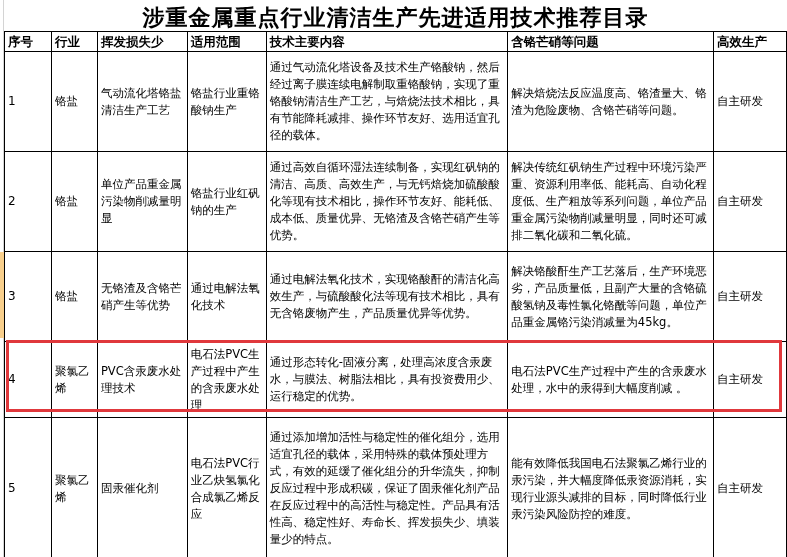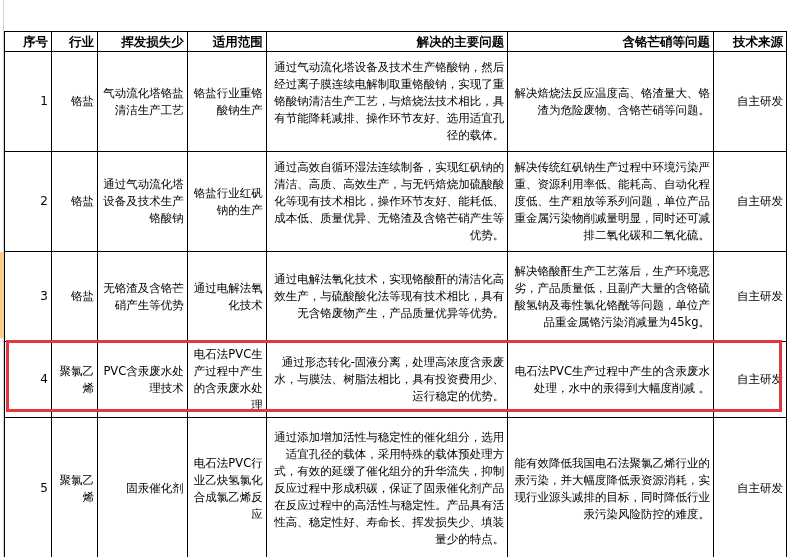--- a/index.html
+++ b/index.html
@@ -5,70 +5,71 @@
   html, body { margin: 0; padding: 0; background: #ffffff; }
   body { width: 787px; height: 557px; overflow: hidden; position: relative;
          font-family: "DejaVu Sans", "Liberation Sans", sans-serif; color: #000; }
   .sheet { position: absolute; left: 0; top: 0; width: 787px; height: 557px; background: #fff; }
   .gridline-left { position: absolute; left: 3px; top: 0; width: 1px; height: 557px; background: #d4d4d4; }
   .row-marker { position: absolute; left: 0; width: 4px; background: #f8cf8c; }
   .title { position: absolute; left: 4px; top: 2px; width: 783px; height: 30px;
            text-align: center; font-family: "DejaVu Serif", "Liberation Serif", serif;
            font-size: 22px; font-weight: bold; line-height: 30px; letter-spacing: 1px; }
   table { position: absolute; left: 4px; top: 31px; border-collapse: collapse; table-layout: fixed; }
-  th, td { border: 1px solid #000; padding: 0 3px; vertical-align: middle; text-align: right;
+  th, td { border: 1px solid #000; padding: 0 3px; vertical-align: middle; text-align: left;
            font-size: 11.5px; line-height: 17px; overflow: hidden; word-break: break-all; }
   th { font-weight: bold; font-size: 12.5px; height: 19px; padding-top: 0; padding-bottom: 0; line-height: 18px; }
   td.num { font-size: 12px; }
   .highlight { position: absolute; left: 6px; top: 340px; width: 776px; height: 72px;
                border: 3px solid #e0383c; box-sizing: border-box; pointer-events: none; }
 </style>
 </head>
 <body>
 
 <div class="sheet">
   <div class="gridline-left"></div>
   <div class="row-marker" style="top:252px;height:86px;"></div>
 
+  <div class="title">涉重金属重点行业清洁生产先进适用技术推荐目录</div>
 
   <table>
     <colgroup>
       <col style="width:47px">
       <col style="width:46px">
       <col style="width:90px">
       <col style="width:79px">
       <col style="width:242px">
       <col style="width:206px">
       <col style="width:73px">
     </colgroup>
     <thead>
       <tr>
         <th>序号</th>
         <th>行业</th>
         <th>挥发损失少</th>
         <th>适用范围</th>
-        <th>解决的主要问题</th>
+        <th>技术主要内容</th>
         <th>含铬芒硝等问题</th>
-        <th>技术来源</th>
+        <th>高效生产</th>
       </tr>
     </thead>
     <tbody>
       <tr style="height:100px">
         <td class="num">1</td>
         <td>铬盐</td>
         <td>气动流化塔铬盐清洁生产工艺</td>
         <td>铬盐行业重铬酸钠生产</td>
         <td>通过气动流化塔设备及技术生产铬酸钠，然后经过离子膜连续电解制取重铬酸钠，实现了重铬酸钠清洁生产工艺，与焙烧法技术相比，具有节能降耗减排、操作环节友好、选用适宜孔径的载体。</td>
         <td>解决焙烧法反应温度高、铬渣量大、铬渣为危险废物、含铬芒硝等问题。</td>
         <td>自主研发</td>
       </tr>
       <tr style="height:100px">
         <td class="num">2</td>
         <td>铬盐</td>
-        <td>通过气动流化塔设备及技术生产铬酸钠</td>
+        <td>单位产品重金属污染物削减量明显</td>
         <td>铬盐行业红矾钠的生产</td>
         <td>通过高效自循环湿法连续制备，实现红矾钠的清洁、高质、高效生产，与无钙焙烧加硫酸酸化等现有技术相比，操作环节友好、能耗低、成本低、质量优异、无铬渣及含铬芒硝产生等优势。</td>
         <td>解决传统红矾钠生产过程中环境污染严重、资源利用率低、能耗高、自动化程度低、生产粗放等系列问题，单位产品重金属污染物削减量明显，同时还可减排二氧化碳和二氧化硫。</td>
         <td>自主研发</td>
       </tr>
       <tr style="height:90px">
         <td class="num">3</td>
         <td>铬盐</td>
         <td>无铬渣及含铬芒硝产生等优势</td>
         <td>通过电解法氧化技术</td>

